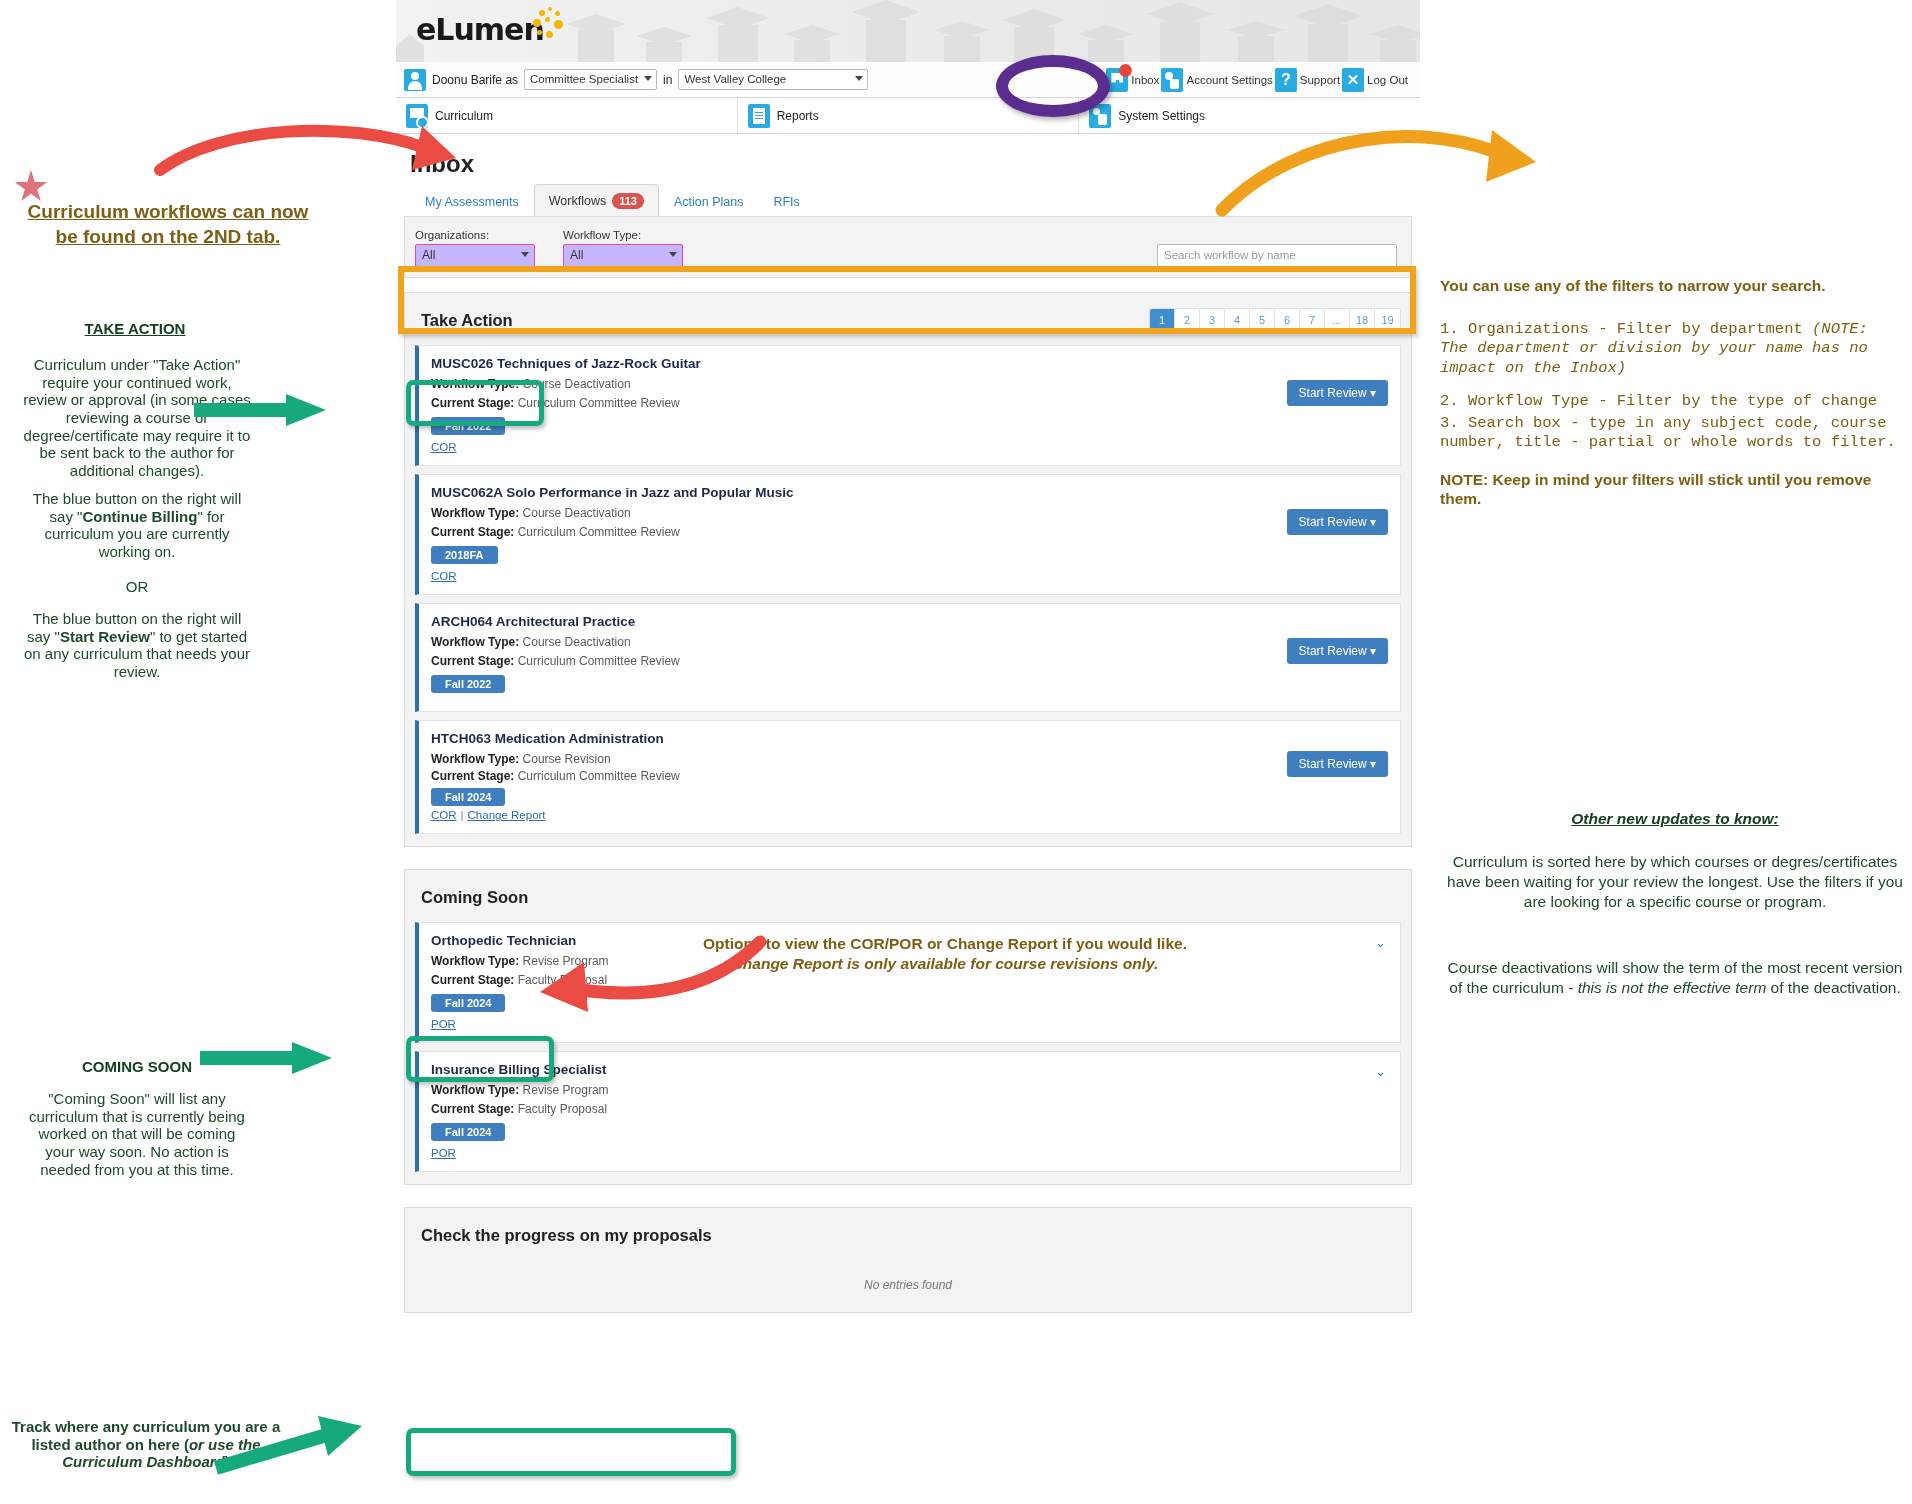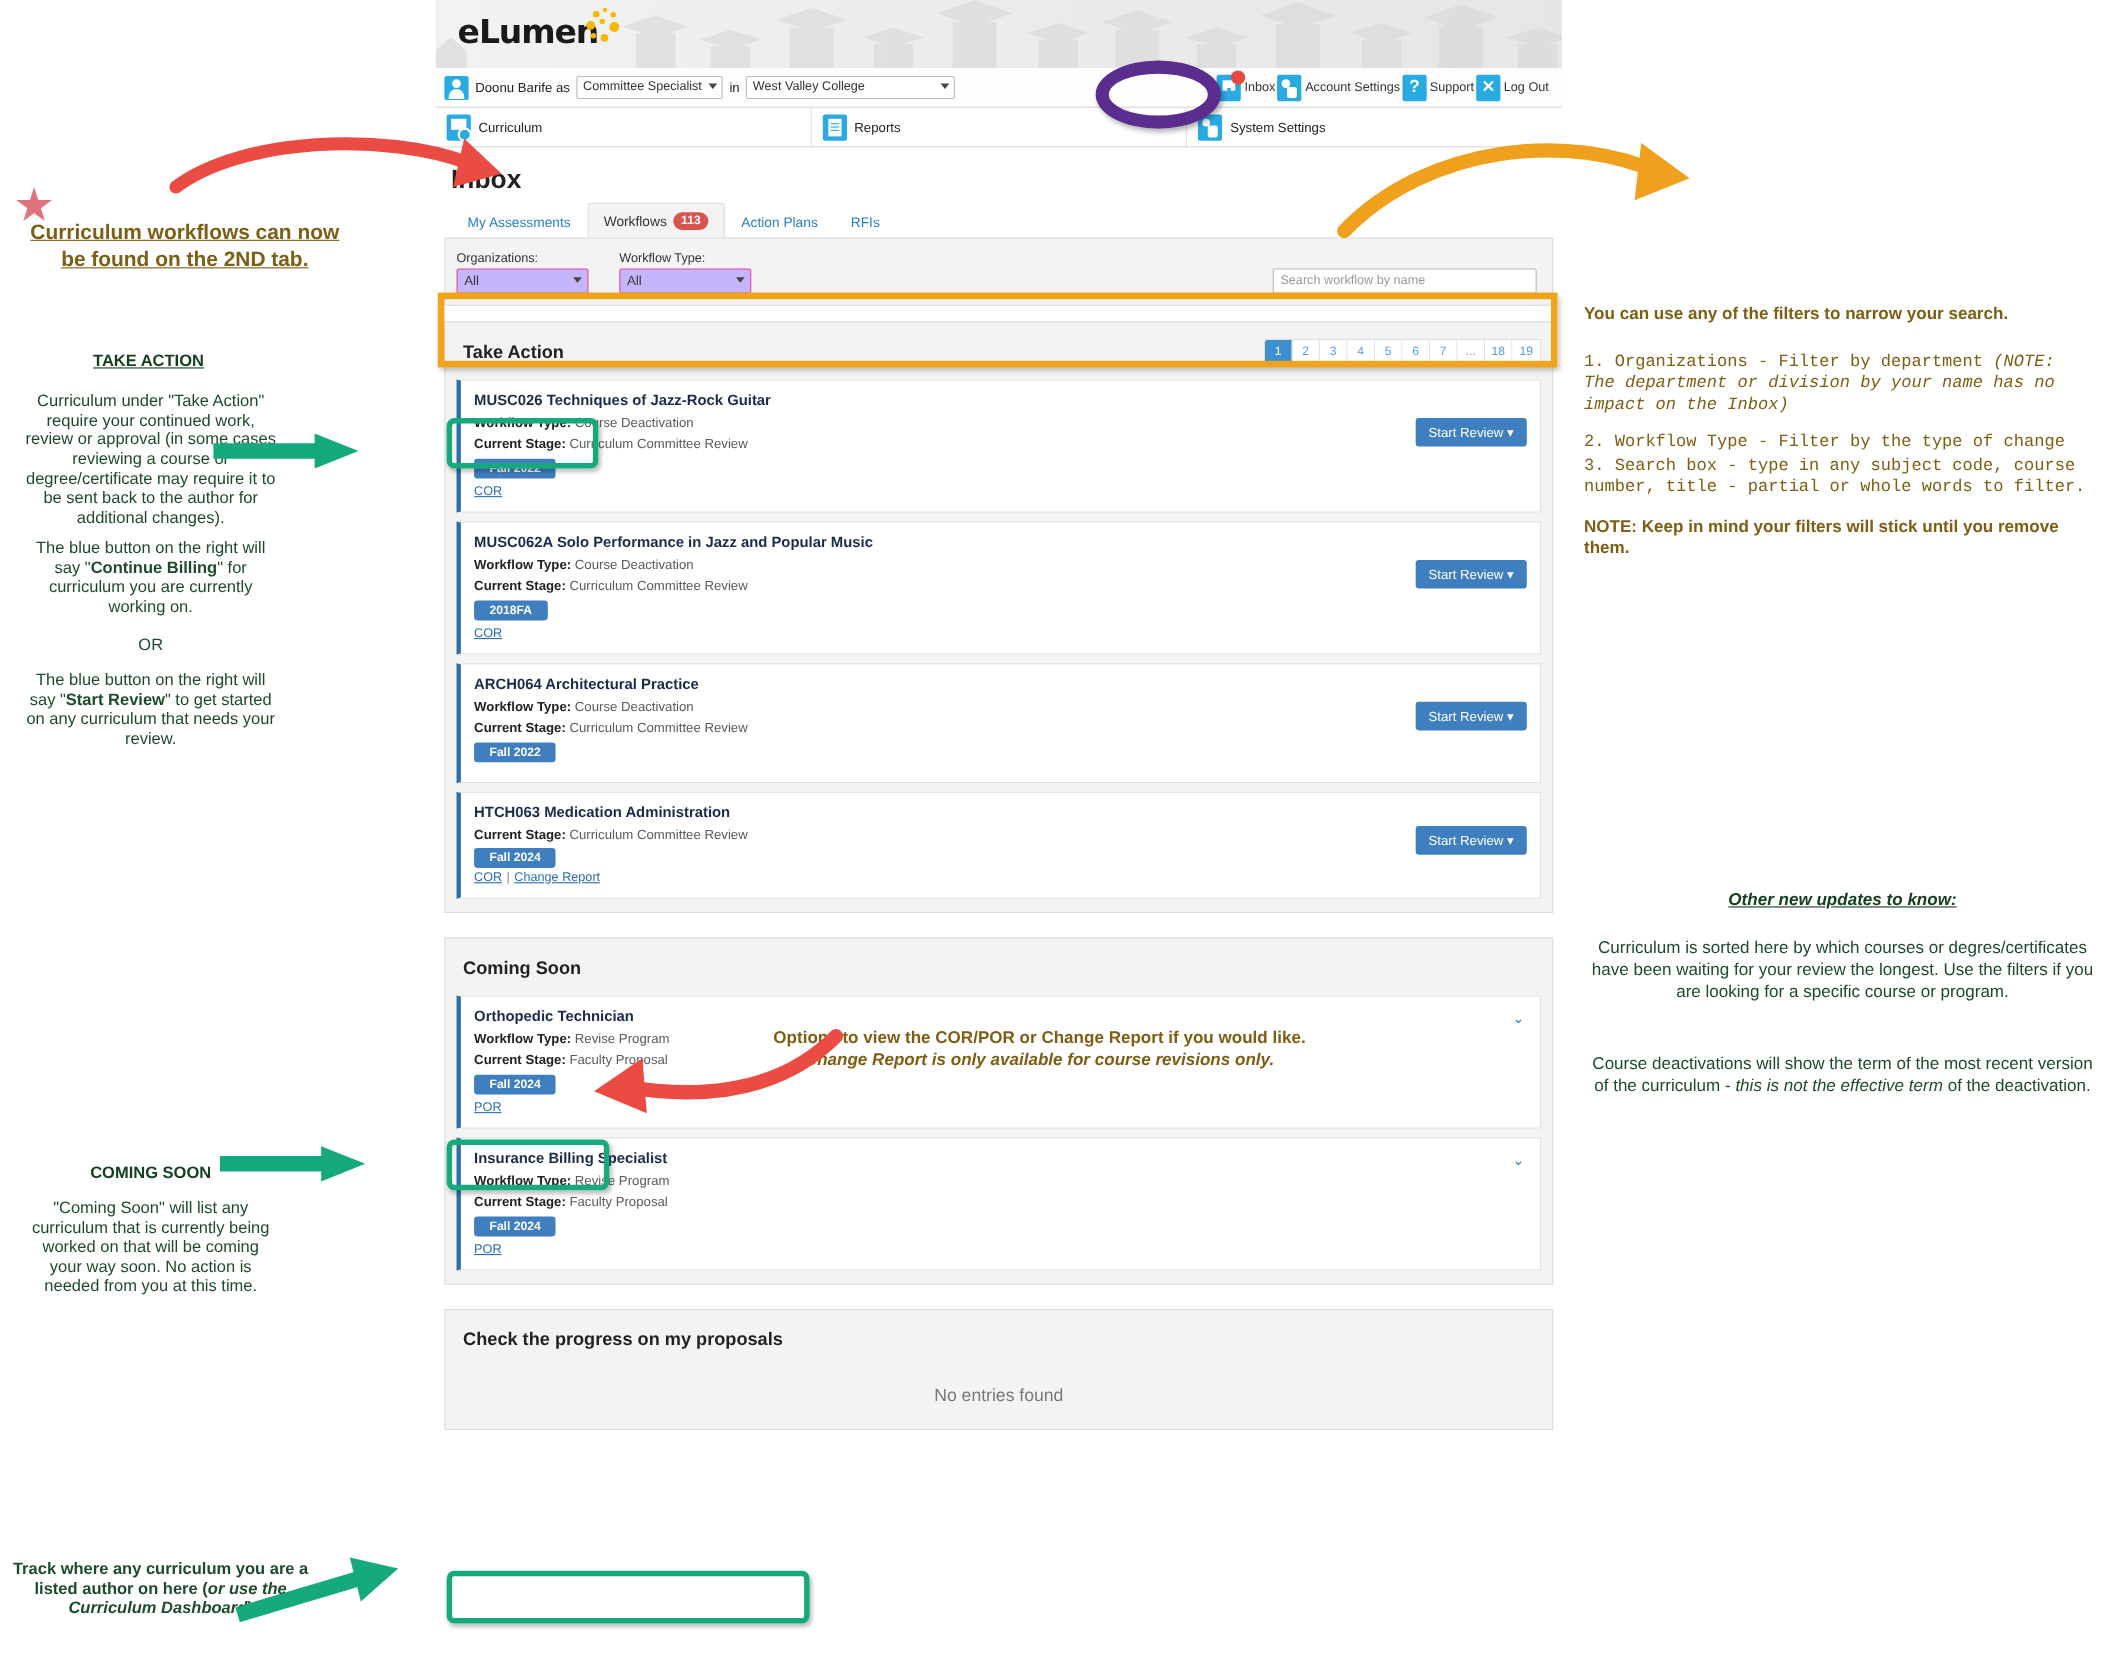--- a/index.html
+++ b/index.html
@@ -122,21 +122,21 @@
     padding:3px 14px; border-radius:3px; margin:2px 0 6px;
   }
   .links { font-size:11.5px; }
   .links a { color:#2b6cb0; text-decoration:underline; }
   .links .sep { color:#888; margin:0 4px; }
   .act-btn {
     position:absolute; right:12px; top:34px; background:#3f7fbf; color:#fff;
     font-size:12px; padding:6px 12px; border-radius:3px; white-space:nowrap;
   }
   .caret-dn { position:absolute; right:14px; top:12px; color:#2b7fc4; font-size:13px; }
-  .empty-note { text-align:center; font-size:16px; color:#777; padding:26px 0 14px; }
+  .empty-note { text-align:center; font-size:12px; color:#777; padding:26px 0 14px;font-style:italic; }
 
   
   .ann { position:absolute; }
   .ann-text { color:#1d4a2a; font-size:15px; line-height:1.18; text-align:center; }
   .gold { color:#7d5e12;font-family:Liberation Mono, monospace; }
   .gold-b { color:#7d5e12; font-weight:bold; }
   .hdr-gold { color:#7d5e12; font-weight:bold; font-size:19px; text-decoration:underline; line-height:1.3; text-align:center; }
   .hdr-green { color:#14401f; font-weight:bold; font-size:15px; text-decoration:underline; text-align:center; }
 
   .hl-box { position:absolute; border:5px solid #17a97e; border-radius:7px;
@@ -329,20 +329,21 @@
       <div class="card" style="min-height:60px;">
         <div class="card-title">ARCH064 Architectural Practice</div>
         <div class="card-row"><b>Workflow Type:</b> <span>Course Deactivation</span></div>
         <div class="card-row"><b>Current Stage:</b> <span>Curriculum Committee Review</span></div>
         <div class="term-badge">Fall 2022</div>
         <div class="act-btn"><span>Start Review</span> ▾</div>
       </div>
 
       <div class="card">
         <div class="card-title">HTCH063 Medication Administration</div>
+        <div class="card-row" style="margin-bottom:3px;"><b>Workflow Type:</b> <span>Course Revision</span></div>
         <div class="card-row" style="margin-bottom:3px;"><b>Current Stage:</b> <span>Curriculum Committee Review</span></div>
         <div class="term-badge" style="margin:2px 0 3px;">Fall 2024</div>
         <div class="links">
           <a>COR</a><span class="sep">|</span><a>Change Report</a>
         </div>
         <div class="act-btn" style="top:30px;"><span>Start Review</span> ▾</div>
       </div>
     </div>
 
     <div class="panel" style="margin-top:22px;">

